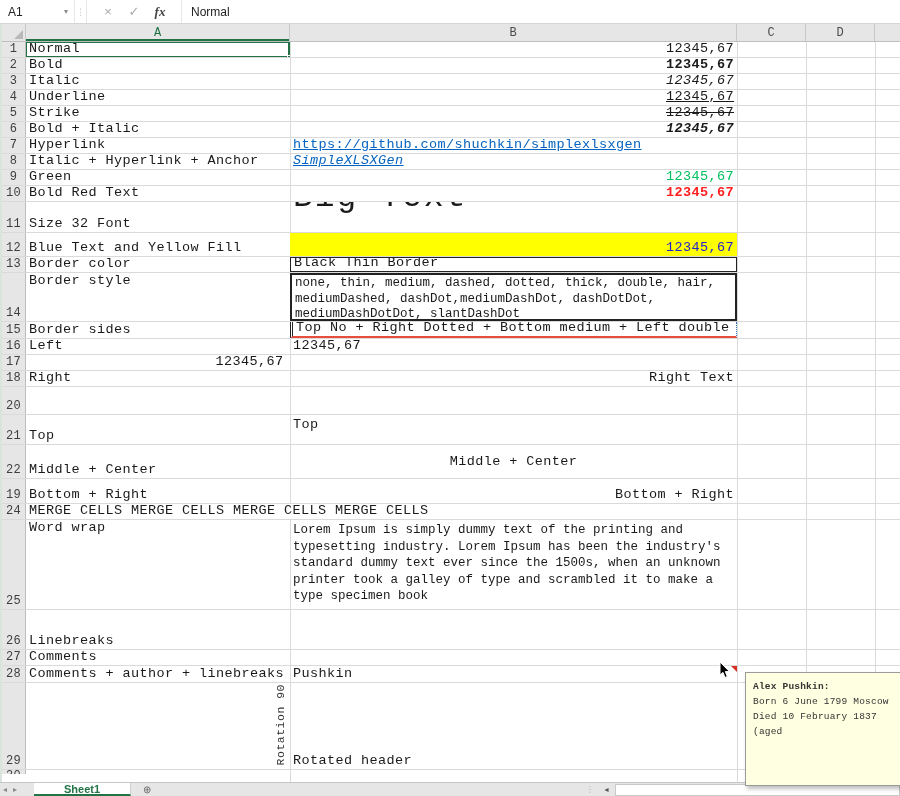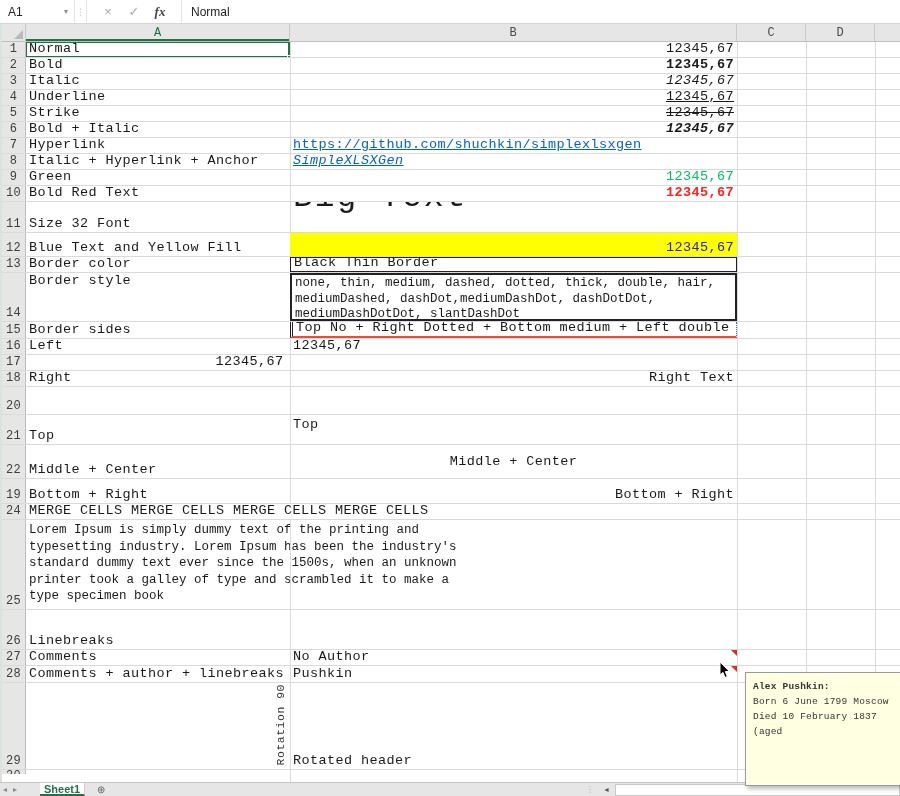--- a/index.html
+++ b/index.html
@@ -92,21 +92,21 @@
 
 
 .cursor{position:absolute;left:719px;top:662px;z-index:11;pointer-events:none}
 
 
 .tabbar{position:absolute;bottom:0;left:0;right:0;height:14px;background:#E6E6E6;
   border-top:1px solid #C6C6C6;display:flex;align-items:center;
   font-family:"Liberation Sans",sans-serif;z-index:6}
 .nav{color:#8a8a8a;font-size:8px;padding:0 3px}
 .sheettab{background:#fff;color:#217346;font-weight:bold;font-size:11px;height:100%;
-  display:flex;align-items:center;padding:0 4px;margin-left:20px;
+  display:flex;align-items:center;padding:0 30px;margin-left:14px;
   border-bottom:2px solid #217346;border-right:1px solid #D0D0D0}
 .addsheet{color:#666;font-size:10px;padding:0 12px}
 .tbsep{margin-left:auto;color:#AAA;font-size:8px;padding-right:4px}
 .harrow{color:#555;font-size:7px;padding:0 5px}
 .hscroll{width:285px;height:12px;background:#fff;border:1px solid #C9C9C9}
 </style>
 </head>
 <body>
 
 <div class="fbar">
@@ -244,37 +244,34 @@
     <div class="cell gut">19</div>
     <div class="cell ca">Bottom + Right</div>
     <div class="cell cb rgt">Bottom + Right</div>
   </div>
   <div class="row" style="height:16px">
     <div class="cell gut">24</div>
     <div class="cell cmerge">MERGE CELLS MERGE CELLS MERGE CELLS MERGE CELLS</div>
   </div>
   <div class="row" style="height:90px">
     <div class="cell gut">25</div>
+    <div class="cell ca" style="align-items:flex-start">Word wrap</div>
     <div class="cell cb wrap">Lorem Ipsum is simply dummy text of the printing and
 typesetting industry. Lorem Ipsum has been the industry's
 standard dummy text ever since the 1500s, when an unknown
 printer took a galley of type and scrambled it to make a
 type specimen book</div>
   </div>
   <div class="row" style="height:40px">
     <div class="cell gut">26</div>
     <div class="cell ca">Linebreaks</div>
   </div>
   <div class="row" style="height:16px">
     <div class="cell gut">27</div>
     <div class="cell ca">Comments</div>
-    <div class="cell cb" style="position:relative">
-        <span>No Author</span>
-        <div class="note"></div>
-      </div>
   </div>
   <div class="row" style="height:17px">
     <div class="cell gut">28</div>
     <div class="cell ca">Comments + author + linebreaks</div>
     <div class="cell cb" style="position:relative">
         <span>Pushkin</span>
         <div class="note"></div>
       </div>
   </div>
   <div class="row" style="height:87px">

